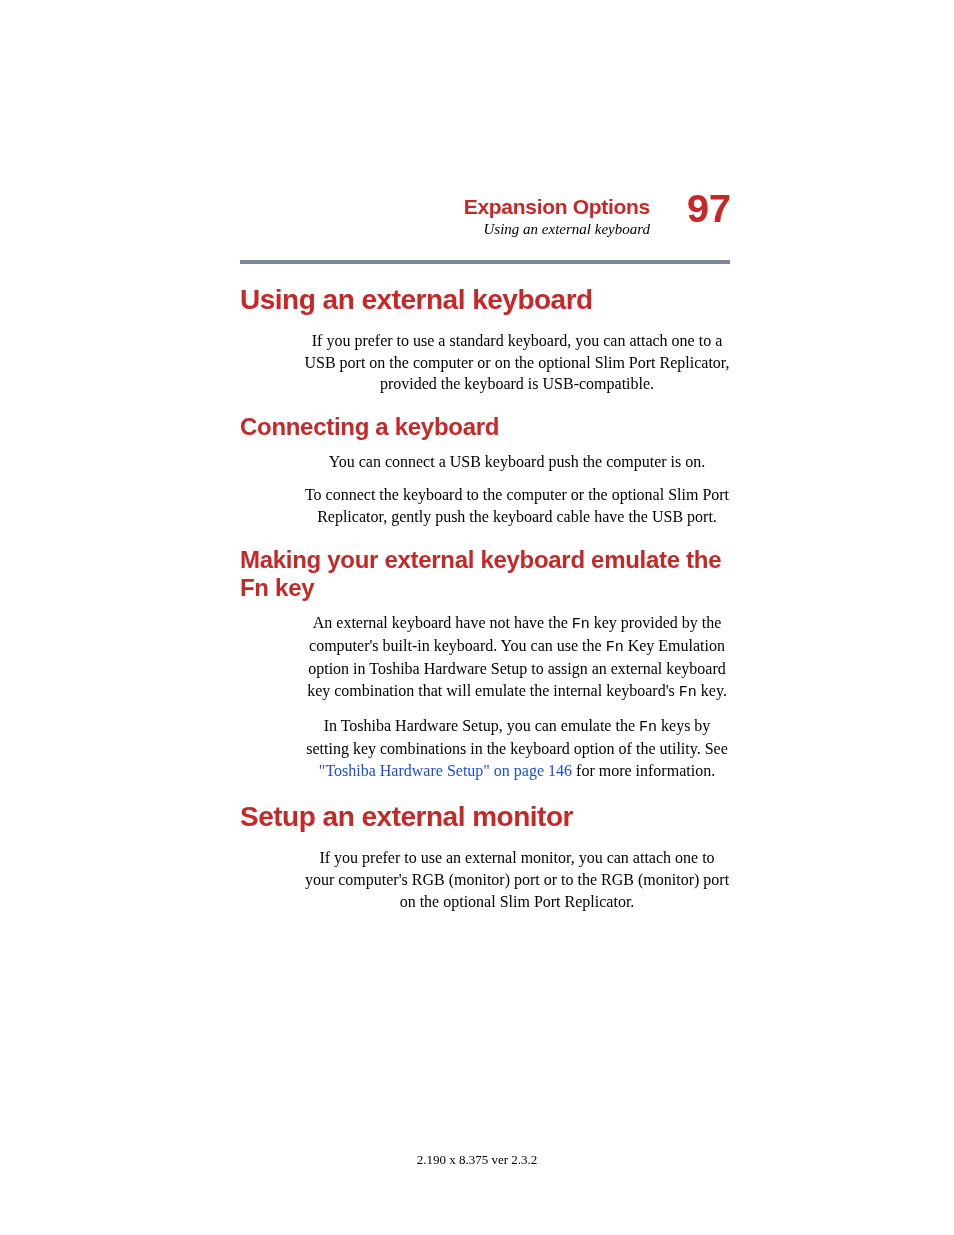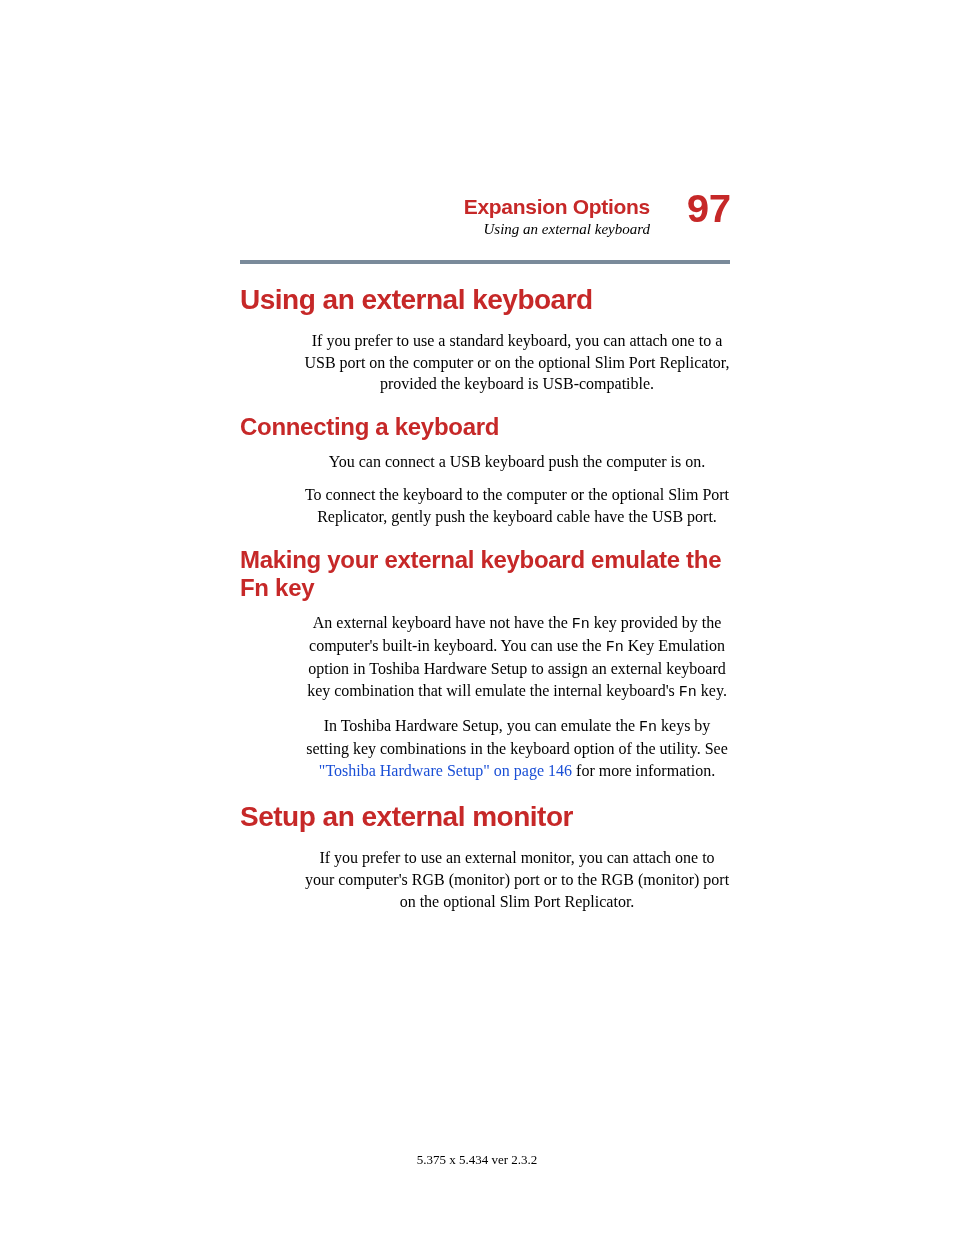--- a/index.html
+++ b/index.html
@@ -118,13 +118,13 @@
   </p>
   <p class="body">
     <span>In Toshiba Hardware Setup, you can emulate the </span><span class="mono">Fn</span><span> keys by setting key combinations in the keyboard option of the utility. See </span><span class="xref">"Toshiba Hardware Setup" on page 146</span><span> for more information.</span>
   </p>
 
   <h1 class="section">Setup an external monitor</h1>
   <p class="body">If you prefer to use an external monitor, you can attach one to your computer's RGB (monitor) port or to the RGB (monitor) port on the optional Slim Port Replicator.</p>
 
 </div>
 
-<div class="footer">5.375 x 5.434 ver 2.3.2</div>
+<div class="footer">2.190 x 8.375 ver 2.3.2</div>
 
 </body></html>

